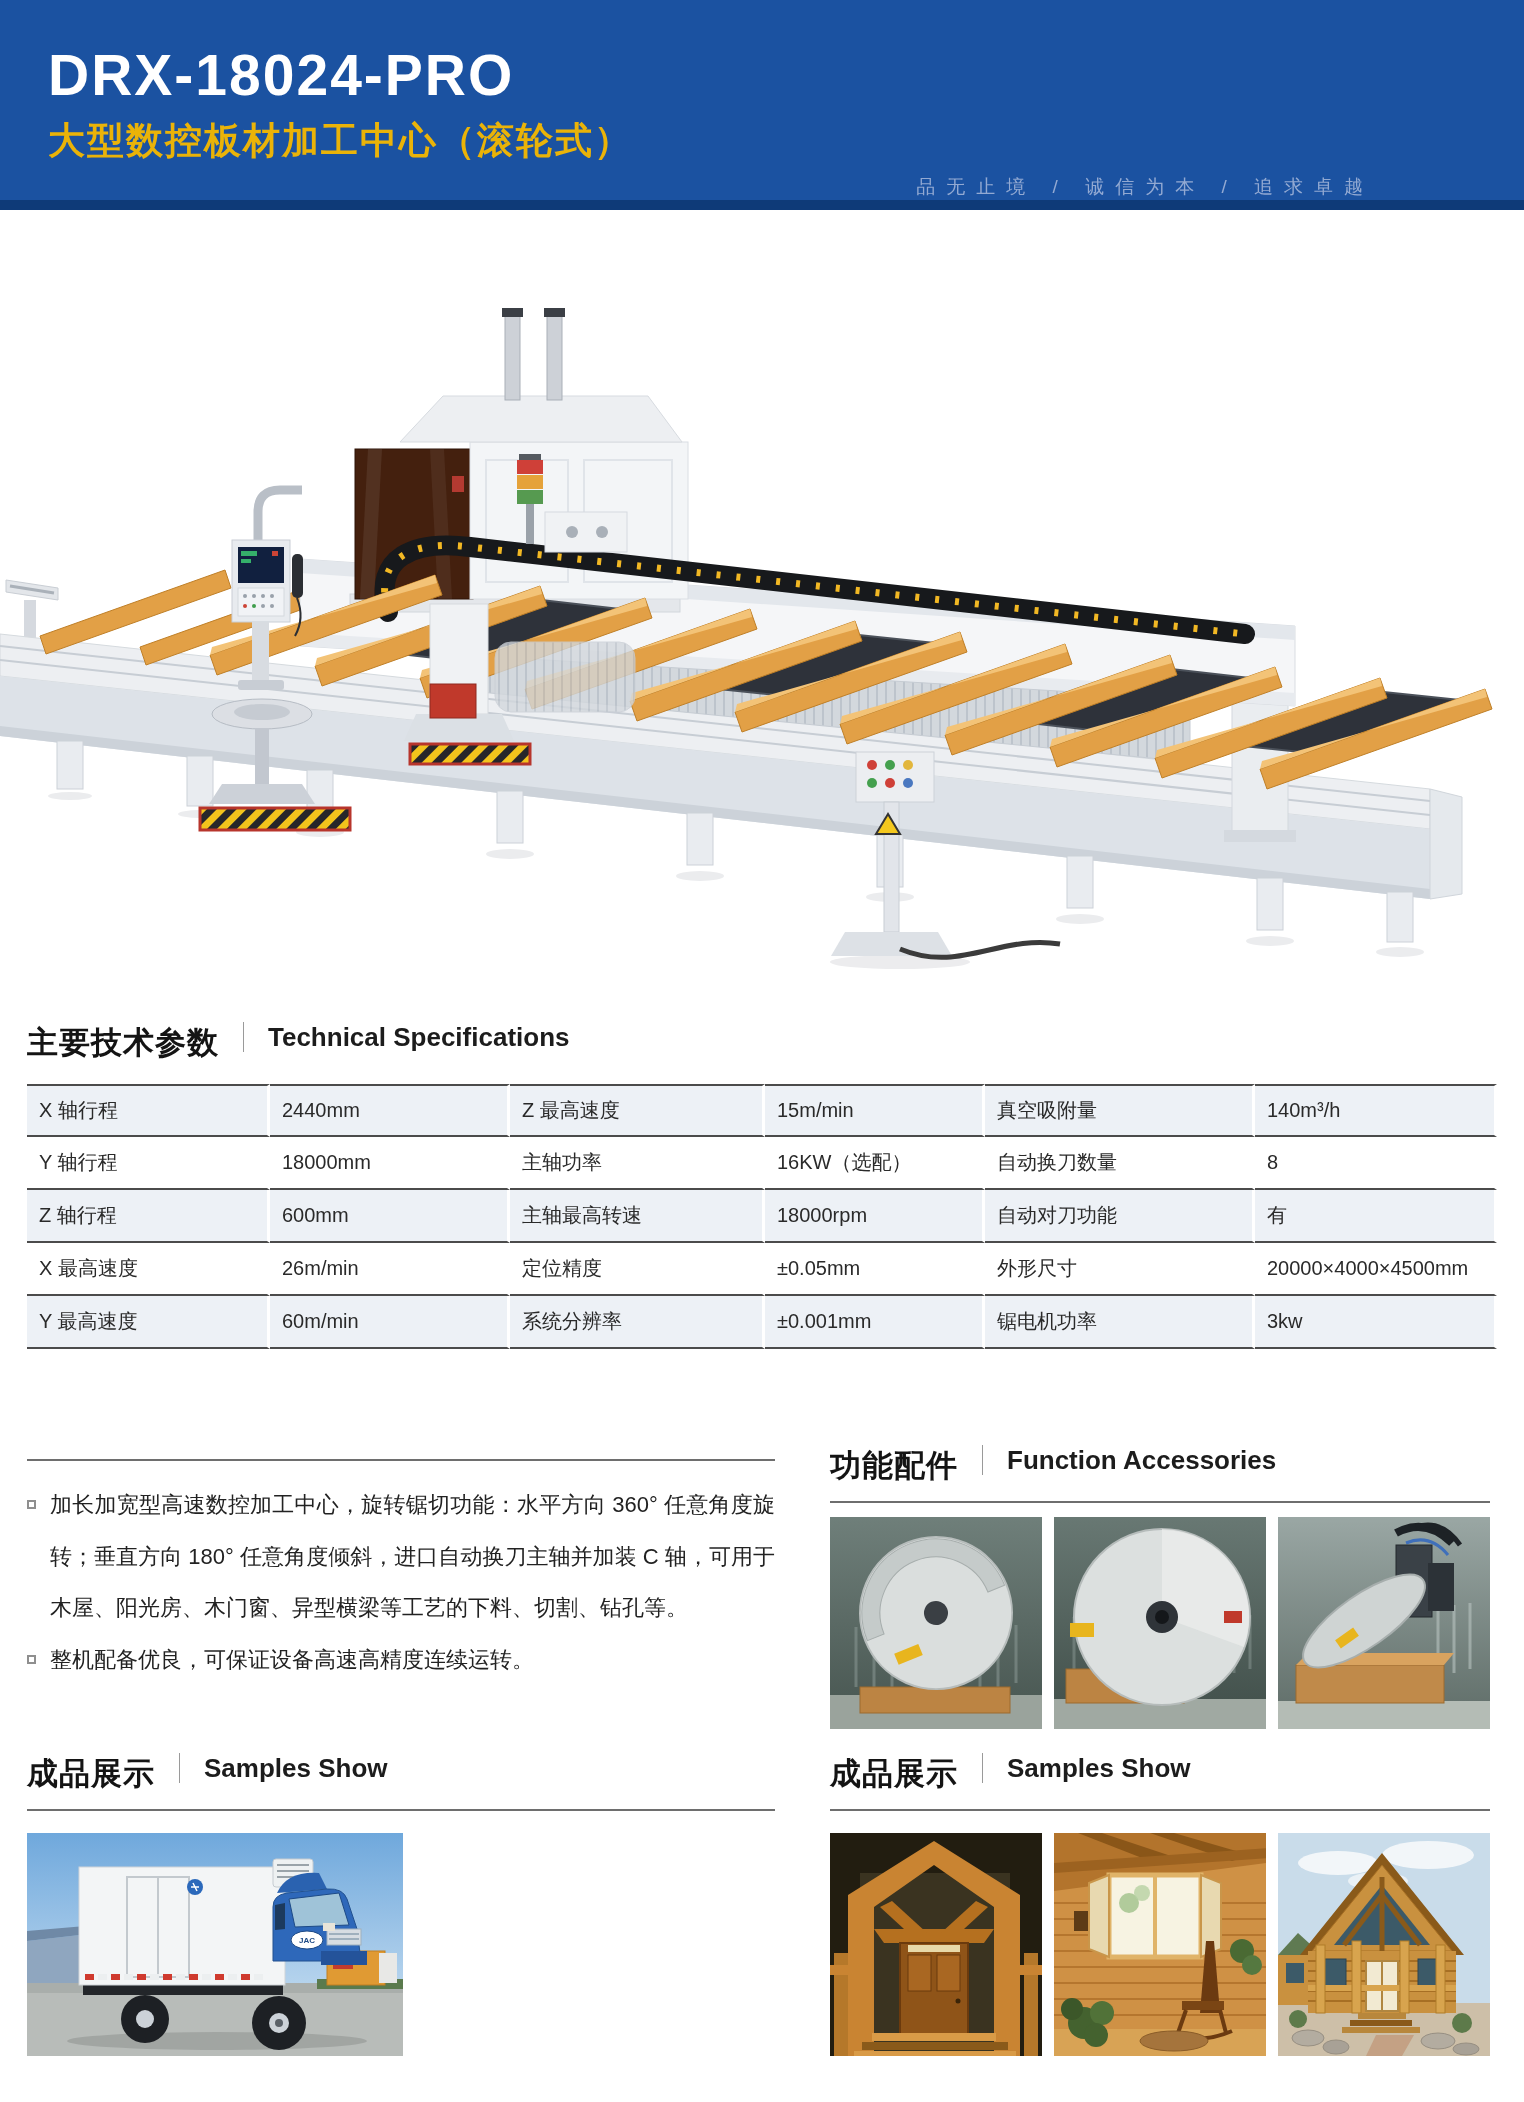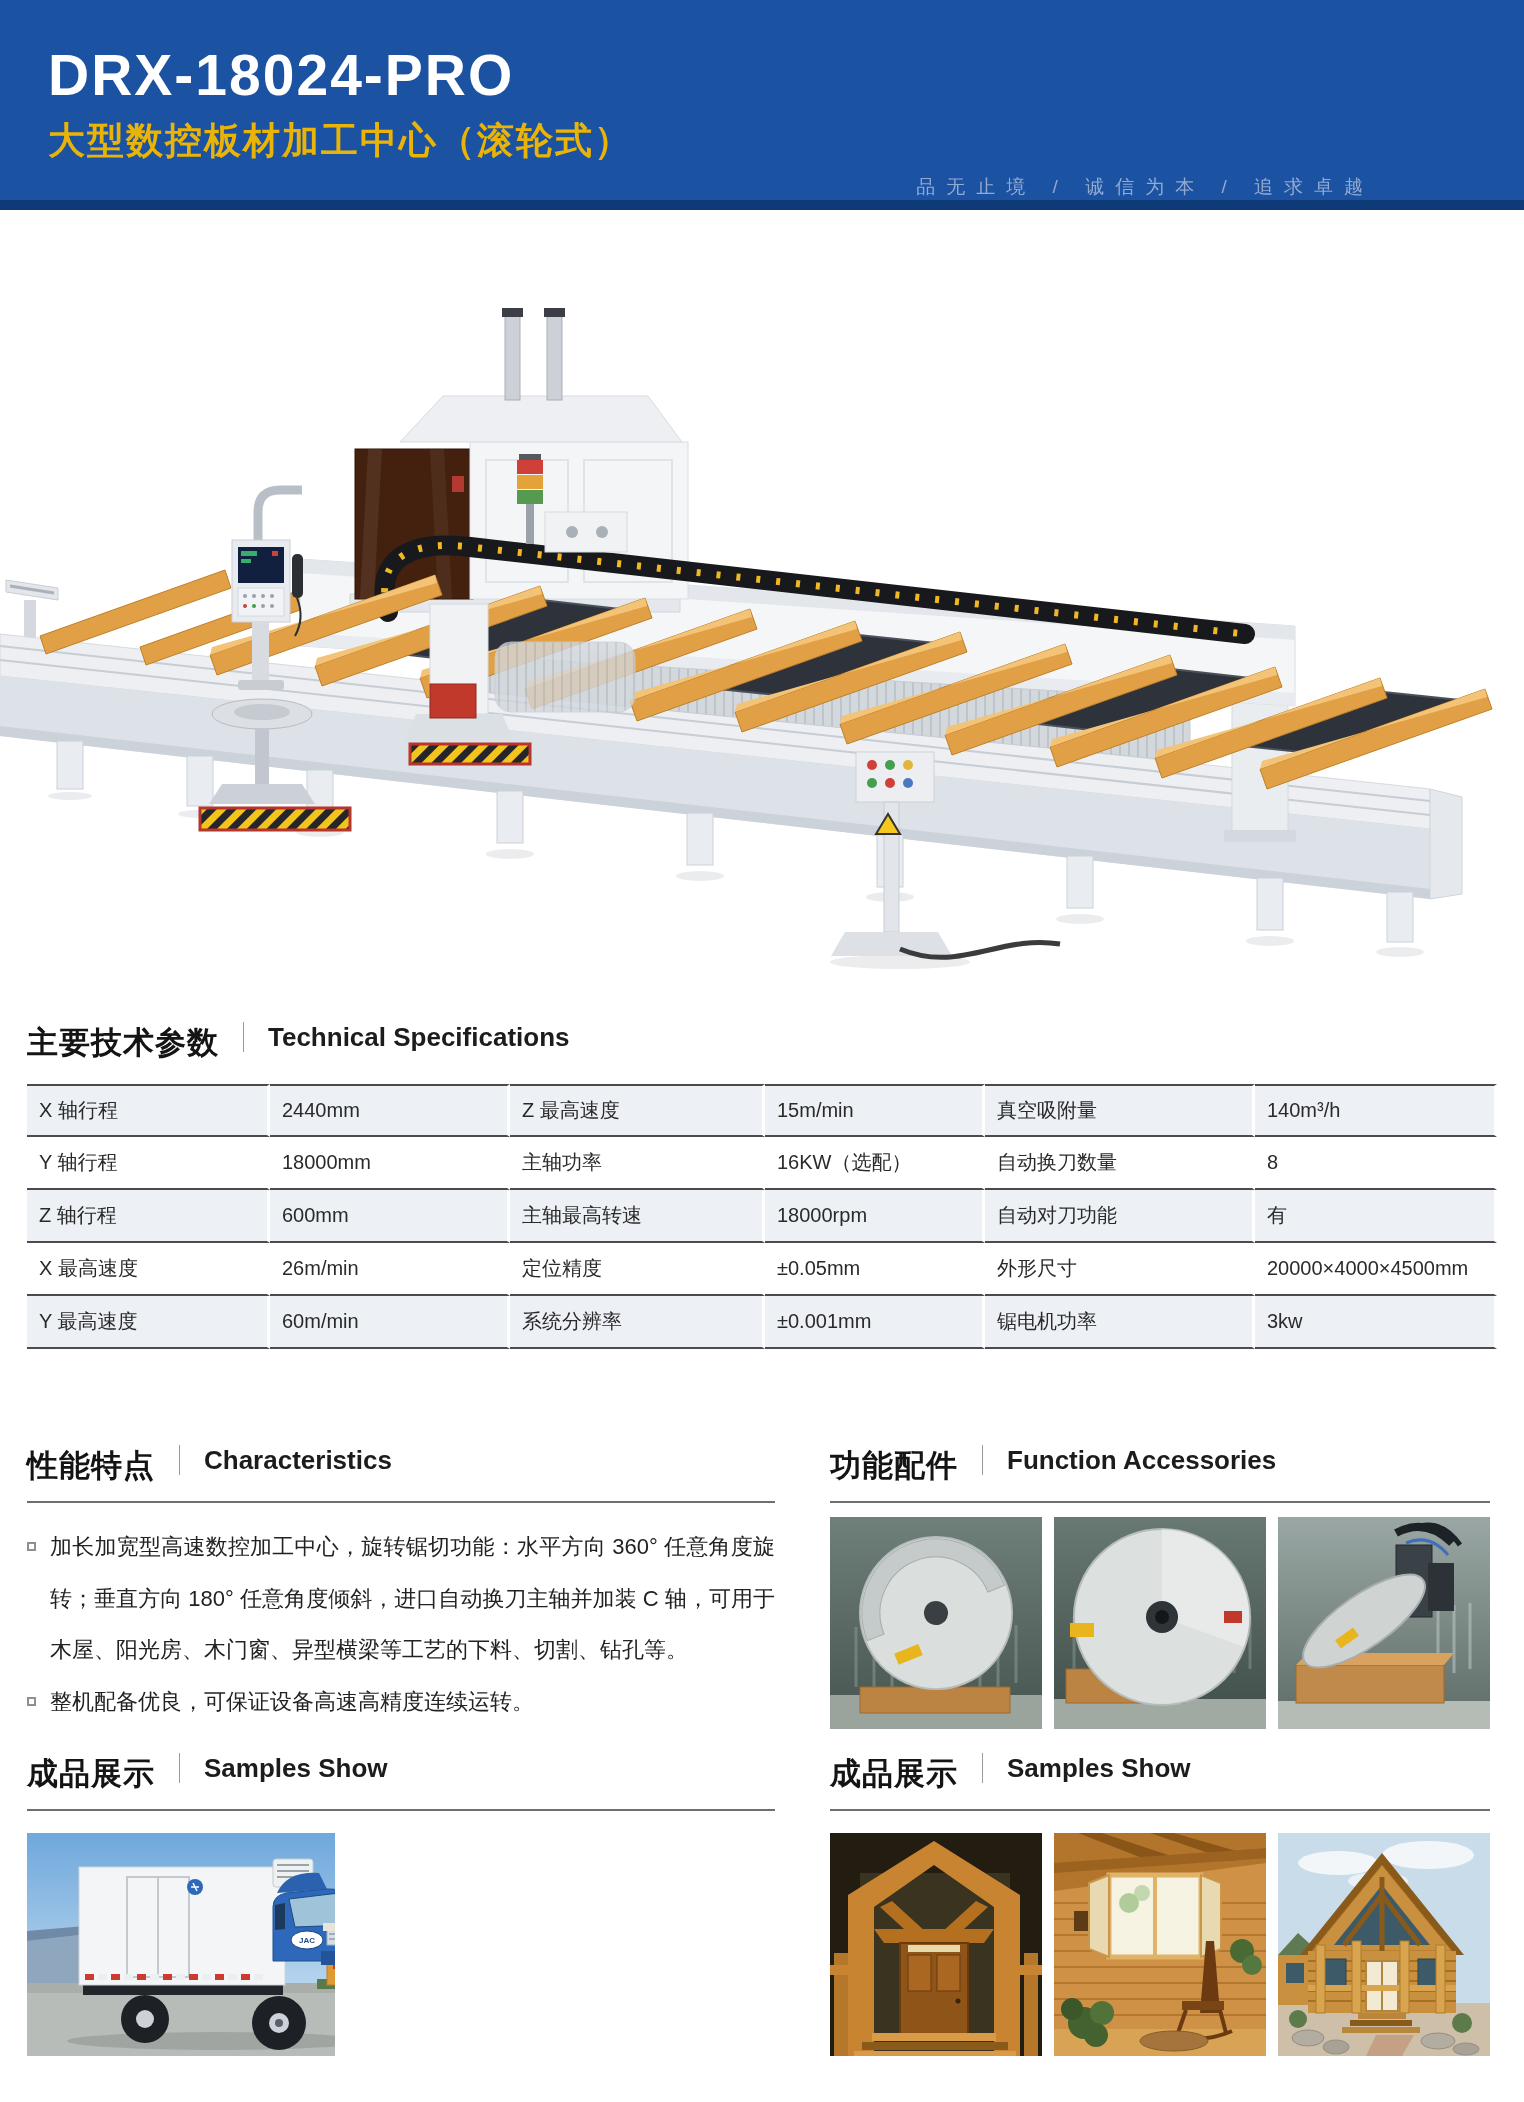--- a/index.html
+++ b/index.html
@@ -34,21 +34,21 @@
   .feat-row{margin-top:96px}
   .col-left{width:748px}
   .col-right{width:660px}
   .bullets{margin-top:18px}
   .bullet{display:flex;gap:14px;font-size:22px;color:#222;line-height:2.35;text-align:justify}
   .sq{flex:0 0 auto;width:9px;height:9px;border:2px solid #8f8f8f;margin-top:21px}
   .photo-row{display:flex;gap:12px;margin-top:14px}
   .photo-row .ph{flex:1;height:212px;overflow:hidden;background:#56655f}
   .samples-row{margin-top:24px}
   .samples-photos{margin-top:22px}
-  .truck{width:308px;height:223px;overflow:hidden}
+  .truck{width:376px;height:223px;overflow:hidden}
   .photo-row-s .ph{height:223px;background:#a97b3a}
 </style>
 </head>
 <body>
 
 <div class="header">
   <div class="header-inner">
     <div class="model">DRX-18024-PRO</div>
     <div class="subtitle">大型数控板材加工中心（滚轮式）</div>
   </div>
@@ -301,25 +301,20 @@
       <div class="spec-cell">系统分辨率</div>
       <div class="spec-cell">±0.001mm</div>
       <div class="spec-cell">锯电机功率</div>
       <div class="spec-cell">3kw</div>
     </div>
   </div>
 </div>
 
 <div class="two-col feat-row">
   <div class="col-left">
-    <div class="sec-head">
-      <span class="sec-zh">性能特点</span>
-      <span class="sec-sep"></span>
-      <span class="sec-en">Characteristics</span>
-    </div>
     <div class="rule"></div>
     <div class="bullets">
       <div class="bullet">
         <span class="sq"></span>
         <span>加长加宽型高速数控加工中心，旋转锯切功能：水平方向 360° 任意角度旋转；垂直方向 180° 任意角度倾斜，进口自动换刀主轴并加装 C 轴，可用于木屋、阳光房、木门窗、异型横梁等工艺的下料、切割、钻孔等。</span>
       </div>
       <div class="bullet">
         <span class="sq"></span>
         <span>整机配备优良，可保证设备高速高精度连续运转。</span>
       </div>

